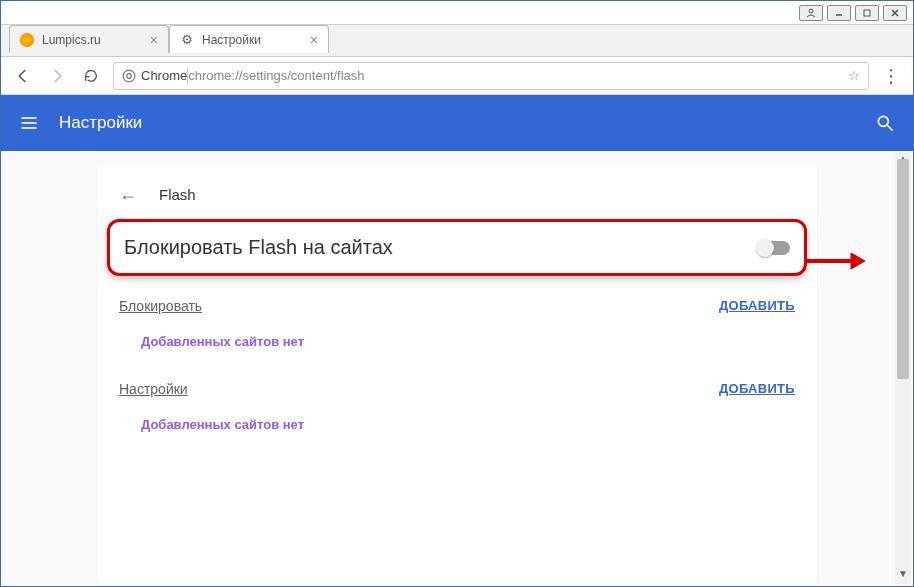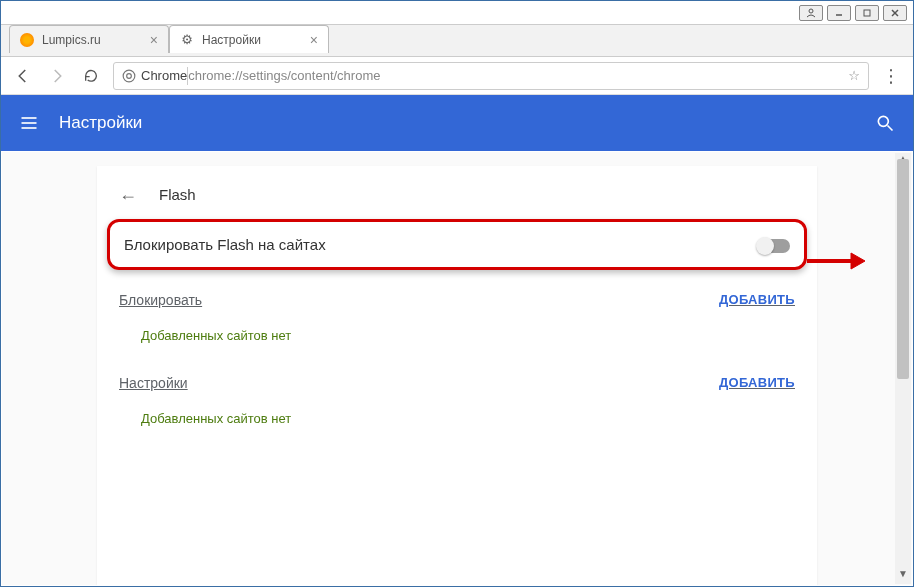--- a/index.html
+++ b/index.html
@@ -36,30 +36,30 @@
   .hamburger svg { display:block; }
   .search-ico { margin-left: auto; cursor:pointer;}
   .search-ico svg { display:block; }
 
   
   .content-wrap { position: absolute; left: 1px; right: 1px; top: 151px; bottom: 1px; background: #fafafa; display:flex; justify-content:center; overflow:hidden;}
   .content-card { width: 720px; background: #fff; margin-top: 14px; padding: 0 0 20px 0; box-shadow: 0 1px 2px rgba(0,0,0,0.08); position:relative;}
   .section-title-row { display: flex; align-items: center; padding: 18px 22px 10px 22px; gap: 22px; font-size: 15px; color: #333; font-weight: 500;}
   .back-arrow { color:#666; cursor:pointer; font-size:18px;}
 
-  .setting-row { display: flex; align-items: flex-end; justify-content: space-between; padding: 16px 22px; font-size: 15px; color: #333; gap: 11px; }
+  .setting-row { display: flex; align-items: center; justify-content: space-between; padding: 16px 22px; font-size: 20px; color: #333; gap: 11px; }
   .setting-row.highlighted { border: 3px solid #d40000; border-radius: 12px; margin: 4px 10px; padding: 14px 14px; position: relative; box-shadow: 0 3px 6px rgba(0,0,0,0.25);}
   .toggle { width: 32px; height: 14px; background: #9e9e9e; border-radius: 7px; position: relative; cursor:pointer;}
   .toggle::after { content:""; position:absolute; width:18px; height:18px; background:#f1f1f1; border-radius:50%; top:-2px; left:-2px; box-shadow:0 1px 2px rgba(0,0,0,0.3);}
   .toggle.disabled { background:#ccc; opacity:0.7;}
   .toggle.disabled::after{ background:#e0e0e0;}
 
   .list-header { display:flex; justify-content:space-between; padding: 18px 22px 6px 22px; font-size: 14px; color:#5f6368; font-weight:500;text-decoration:underline;}
   .add-btn { color:#3367d6; font-weight:600; letter-spacing:0.3px; cursor:pointer; font-size:13px;}
-  .empty-text { padding: 14px 22px 14px 44px; font-size: 13px; color:#4d7c0f;}
+  .empty-text { padding: 14px 22px 14px 44px; font-size: 13px; color:#8b5cf6;font-weight:bold;}
 
   
   .anno-arrow { position: absolute; top: 250px; right: 48px; width: 60px; height: 20px; pointer-events:none;}
   .anno-arrow svg line, .anno-arrow svg polygon { stroke:#d40000; fill:#d40000; }
 
   
   .vscroll { position:absolute; right:2px; top:152px; bottom:2px; width:16px; background:#f1f1f1;}
   .vscroll-thumb{ position:absolute; left:2px; right:2px; top:6px; height:220px; background:#c1c1c1; border-radius:2px;}
   .vscroll-arrow{ position:absolute; left:0; right:0; height:16px; text-align:center; font-size:10px; color:#666;}
   .vscroll-arrow.top{top:-0px;}
@@ -129,21 +129,21 @@
     </div>
     <div class="addr-box">
       <span class="addr-chrome">
         <svg width="14" height="14" viewBox="0 0 24 24">
             <circle cx="12" cy="12" r="10" fill="none" stroke="#777" stroke-width="2"></circle>
             <circle cx="12" cy="12" r="4" fill="none" stroke="#777" stroke-width="2"></circle>
           </svg>
         <span>Chrome</span>
       </span>
       <span class="addr-sep"></span>
-      <span class="addr-url">chrome://settings/content/chrome</span>
+      <span class="addr-url">chrome://settings/content/flash</span>
       <span class="star-icon">☆</span>
     </div>
     <div class="menu-dots">⋮</div>
   </div>
 
   <div class="settings-bar">
     <span class="hamburger">
       <svg width="20" height="20" viewBox="0 0 24 24">
           <line x1="3" y1="6" x2="21" y2="6" stroke="#fff" stroke-width="2"></line>
           <line x1="3" y1="12" x2="21" y2="12" stroke="#fff" stroke-width="2"></line>

